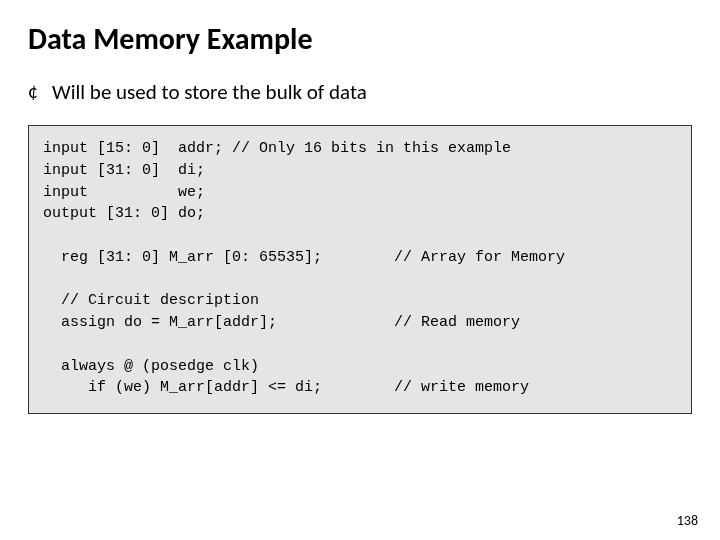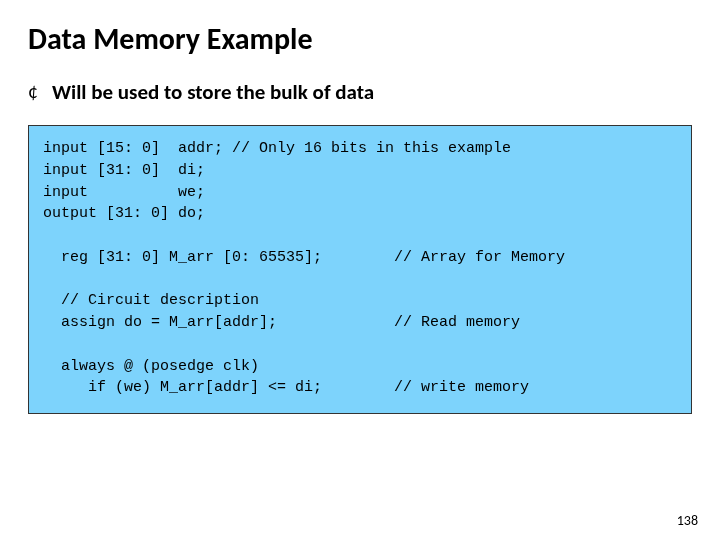--- a/index.html
+++ b/index.html
@@ -1,24 +1,24 @@
 <!DOCTYPE html>
 <html><head>
 <meta charset="utf-8">
 <style>
   * { margin: 0; padding: 0; box-sizing: border-box; }
   html, body { width: 720px; height: 540px; background: #fff; font-family: Calibri, Arial, sans-serif; }
   .slide { width: 720px; height: 540px; padding: 20px 28px 18px 28px; position: relative; }
   .title { font-size: 30px; font-weight: 700; color: #000; margin-bottom: 22px; }
   .bullet-row { display: flex; align-items: flex-start; margin-bottom: 20px; }
   .bullet { font-size: 20px; line-height: 1; margin-right: 14px; margin-top: 2px; }
-  .bullet-text { font-size: 21px; font-weight: 700; color: #000; }
+  .bullet-text { font-size: 21px; font-weight: 400; color: #000; }
   .codebox {
     border: 1px solid #333;
-    background: #7dd3fc;
+    background: #e5e5e5;
     padding: 12px 14px 14px 14px;
     font-family: "Courier New", Courier, monospace;
     font-size: 15px;
     line-height: 1.45;
     color: #000;
     white-space: pre;
   }
   .page-num {
     position: absolute;
     bottom: 11px;

